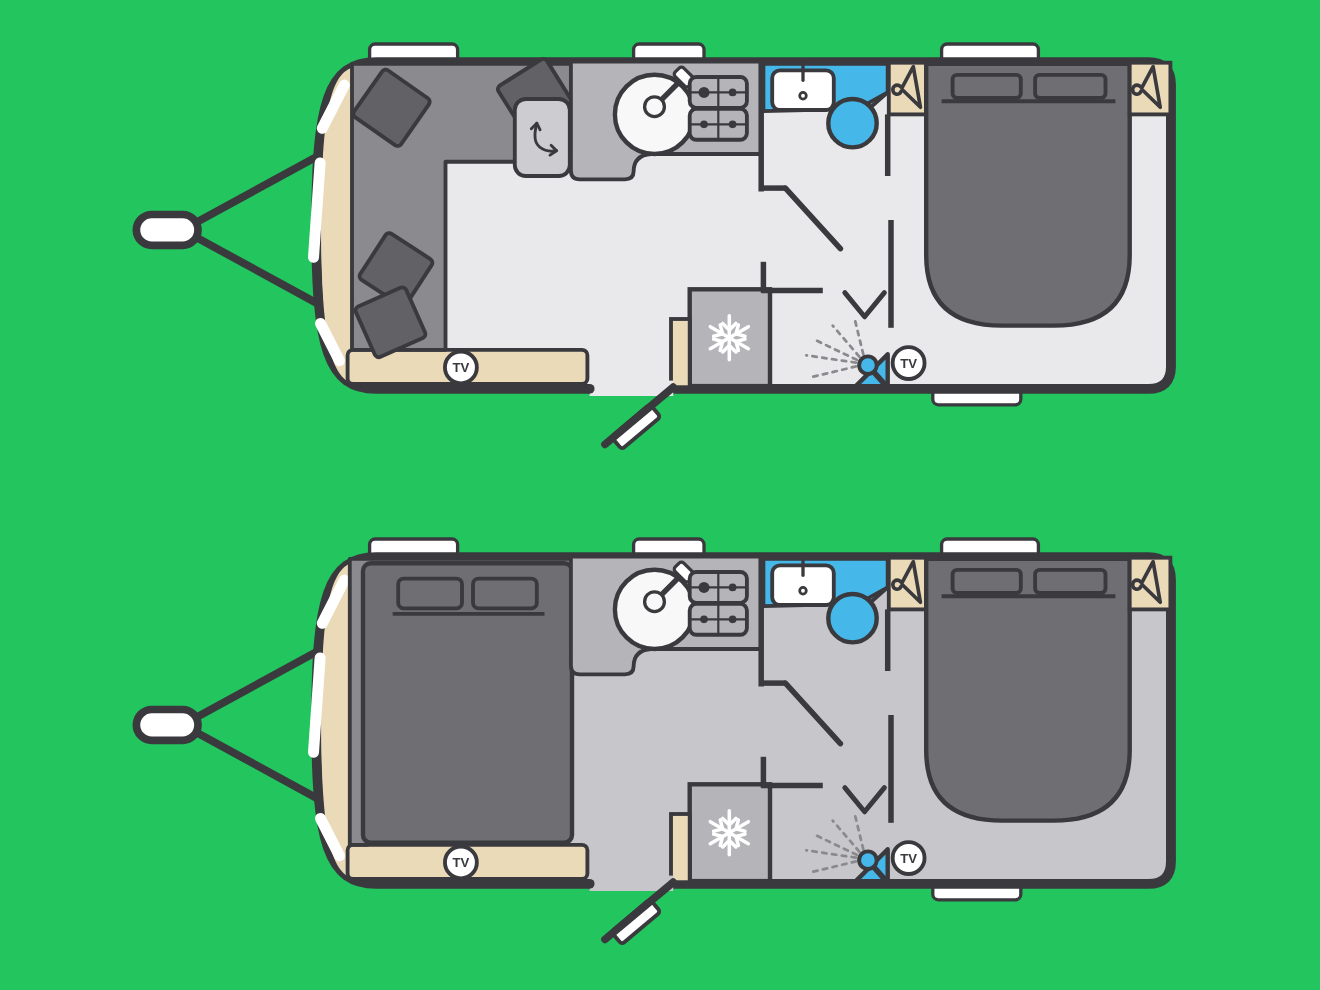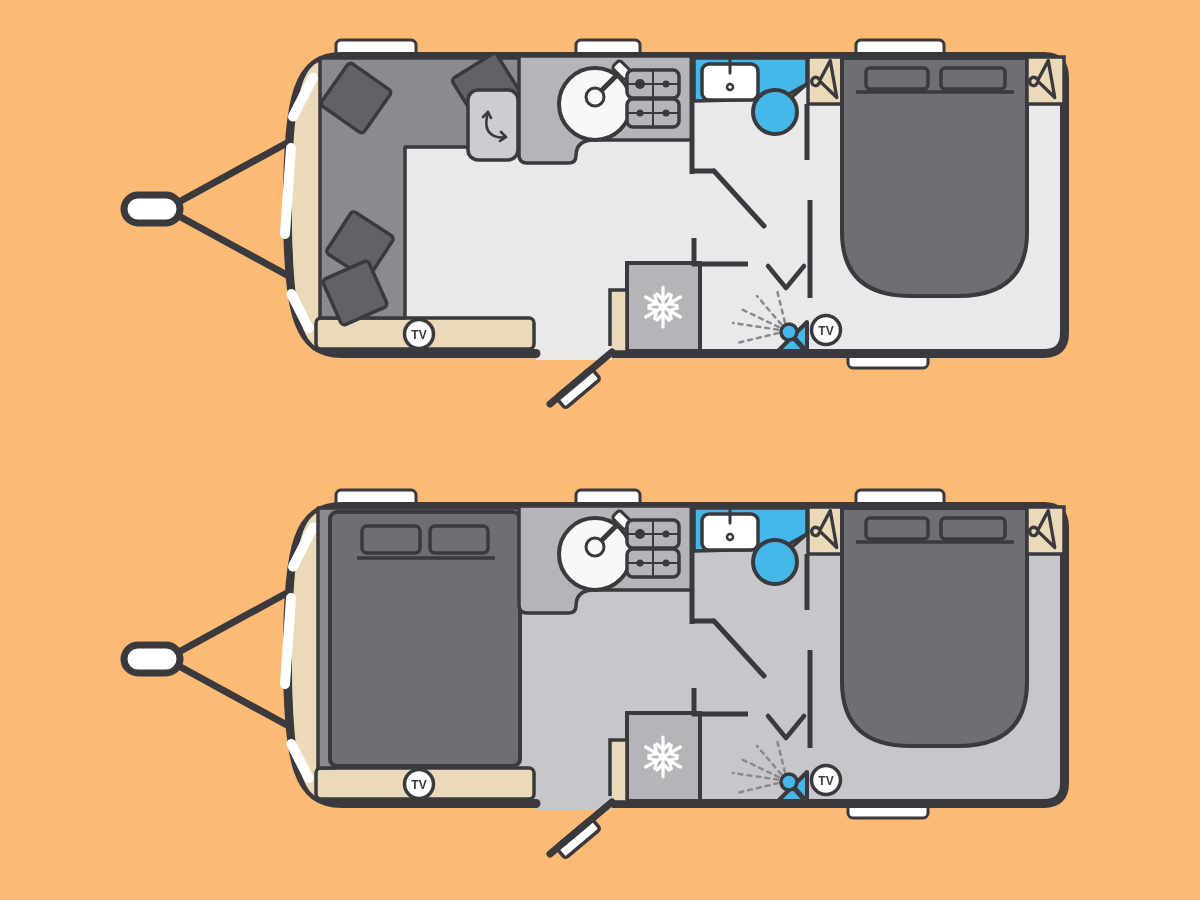--- a/index.html
+++ b/index.html
@@ -1,21 +1,21 @@
 <!DOCTYPE html>
 <html style="--outline: #3a3a3e; --cream: #ebdab8; --blue: #45b7e8; --sofa: #8b8b8f; --cushion: #626266; --bed: #6f6f73; --counter: #b5b5b9; --table: #cdcdd1; --floor-light: #e9e9eb; --floor-dark: #c7c7cb; --spray: #8a8a8e;"><head>
 <meta charset="utf-8">
 <style>
   :root{
     --outline:#3a3a3e; --cream:#ebdab8; --blue:#45b7e8; --sofa:#8b8b8f;
     --cushion:#626266; --bed:#6f6f73; --counter:#b5b5b9; --table:#cdcdd1;
     --floor-light:#e9e9eb; --floor-dark:#c7c7cb; --spray:#8a8a8e;
   }
   html,body{margin:0;padding:0;background:#ffffff;}
-  .canvas{position:relative;width:1200px;height:900px;background:#fdba74;overflow:hidden;
+  .canvas{position:relative;width:1200px;height:900px;background:#22c55e;overflow:hidden;
           font-family:"Liberation Sans",sans-serif;}
   svg.plan{position:absolute;left:0;overflow:visible;}
   .plan-a{top:0; --floor:var(--floor-light);}
   .plan-b{top:450px; --floor:var(--floor-dark);}
   .badge{fill:#ffffff;stroke:var(--outline);stroke-width:3.5;}
   .badge-text{font-family:"Liberation Sans",sans-serif;font-size:12px;font-weight:bold;
               fill:var(--outline);text-anchor:middle;}
 </style>
 </head>
 <body>

